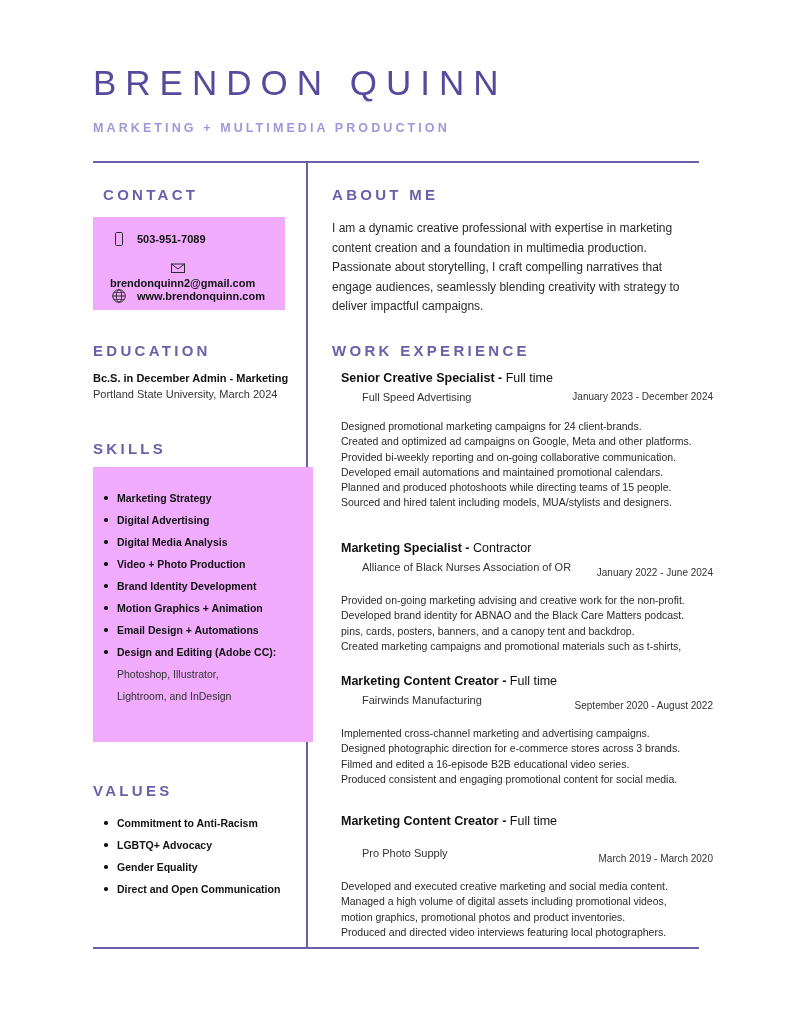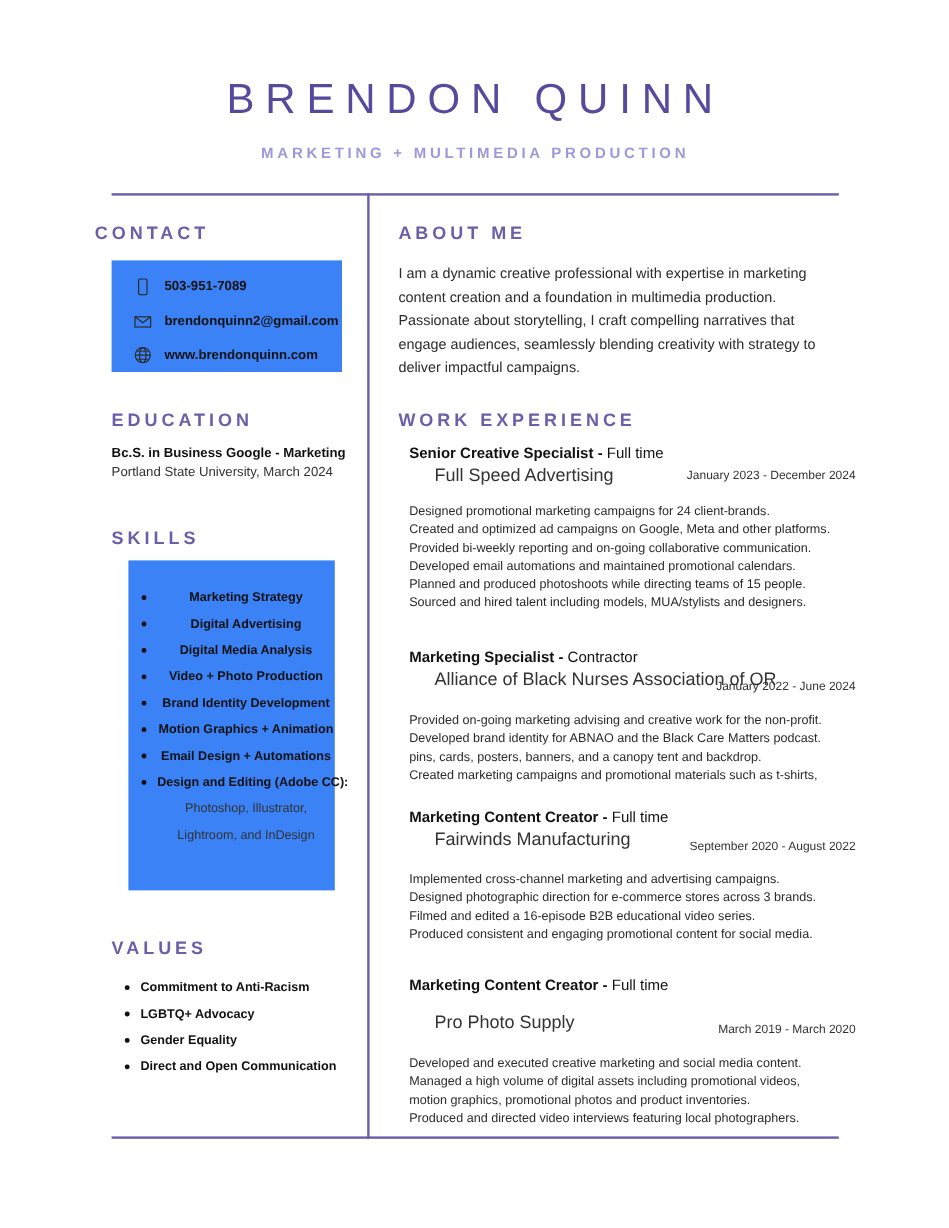--- a/index.html
+++ b/index.html
@@ -23,21 +23,21 @@
     height: 1023px;
     background: #ffffff;
   }
 
   
   .header {
     position: absolute;
     left: 93px;
     top: 62px;
     width: 606px;
-    text-align: center;
+    text-align: left;
   }
   .name {
     font-size: 35px;
     letter-spacing: 9px;
     color: #57499b;
     font-weight: 400;
     line-height: 42px;
     white-space: nowrap;
   }
   .subtitle {
@@ -78,25 +78,24 @@
   
   .sec-title {
     color: #6a5fa8;
     font-size: 15px;
     font-weight: bold;
     letter-spacing: 3.3px;
     white-space: nowrap;
   }
 
   .panel {
-    background: #3b82f6;
-    text-align: center;
-  }
-
-  #contact-title { position: absolute; left: 79px; top: 186px; text-align: center; }
+    background: #f0abfc;
+  }
+
+  #contact-title { position: absolute; left: 103px; top: 186px; text-align: center; }
   #contact-panel {
     position: absolute;
     left: 93px; top: 217px;
     width: 192px; height: 93px;
   }
   .contact-row {
     position: absolute;
     left: 17px;
     display: flex;
     align-items: center;
@@ -126,22 +125,22 @@
   .edu-school {
     font-size: 11px;
     color: #333333;
     line-height: 16px;
     white-space: nowrap;
   }
 
   #skills-title { position: absolute; left: 93px; top: 440px; }
   #skills-panel {
     position: absolute;
-    left: 107px; top: 467px;
-    width: 172px; height: 275px;
+    left: 93px; top: 467px;
+    width: 220px; height: 275px;
   }
   ul.bullets {
     list-style: none;
     margin: 0;
     padding: 0;
   }
   ul.bullets li {
     position: relative;
     padding-left: 24px;
     font-size: 10.5px;
@@ -197,21 +196,21 @@
   .job-head .dash { font-weight: bold; }
   .job-head .type { font-weight: normal; }
   .job-meta {
     position: relative;
     height: 16px;
     margin-top: 3px;
   }
   .job-company {
     position: absolute;
     left: 0; top: 0;
-    font-size: 15px;
+    font-size: 11px;
     color: #333333;
     line-height: 14px;
     white-space: nowrap;
     padding-left: 21px;
   }
   .job-dates {
     position: absolute;
     right: 0;
     font-size: 10px;
     color: #333333;
@@ -245,21 +244,21 @@
 
     <div class="contact-row" style="top:13px;">
       <span class="ico">
         <svg width="18" height="18" viewBox="0 0 18 18">
           <rect x="5.5" y="2.5" width="7" height="13" rx="1.2" ry="1.2" fill="none" stroke="#2b2b2b" stroke-width="1"></rect>
         </svg>
       </span>
       <span class="contact-text">503-951-7089</span>
     </div>
 
-    <div class="contact-row" style="top:42px;">
+    <div class="contact-row" style="top:42px;flex-direction:column;">
       <span class="ico">
         <svg width="18" height="18" viewBox="0 0 18 18">
           <rect x="2.5" y="5" width="13" height="8.5" fill="none" stroke="#2b2b2b" stroke-width="1"></rect>
           <path d="M2.5 5 L9 10 L15.5 5" fill="none" stroke="#2b2b2b" stroke-width="1"></path>
         </svg>
       </span>
       <span class="contact-text">brendonquinn2@gmail.com</span>
     </div>
 
     <div class="contact-row" style="top:70px;">
@@ -271,21 +270,21 @@
           <line x1="3.8" y1="5.6" x2="14.2" y2="5.6" stroke="#2b2b2b" stroke-width="0.8"></line>
           <line x1="3.8" y1="12.4" x2="14.2" y2="12.4" stroke="#2b2b2b" stroke-width="0.8"></line>
         </svg>
       </span>
       <span class="contact-text">www.brendonquinn.com</span>
     </div>
   </div>
 
   <div class="sec-title" id="edu-title">EDUCATION</div>
   <div id="edu-block">
-    <div class="edu-degree">Bc.S. in Business Google - Marketing</div>
+    <div class="edu-degree">Bc.S. in December Admin - Marketing</div>
     <div class="edu-school">Portland State University, March 2024</div>
   </div>
 
   <div class="sec-title" id="skills-title">SKILLS</div>
   <div class="panel" id="skills-panel">
     <ul class="bullets" id="skills-list">
       <li>Marketing Strategy</li>
       <li>Digital Advertising</li>
       <li>Digital Media Analysis</li>
       <li>Video + Photo Production</li>

